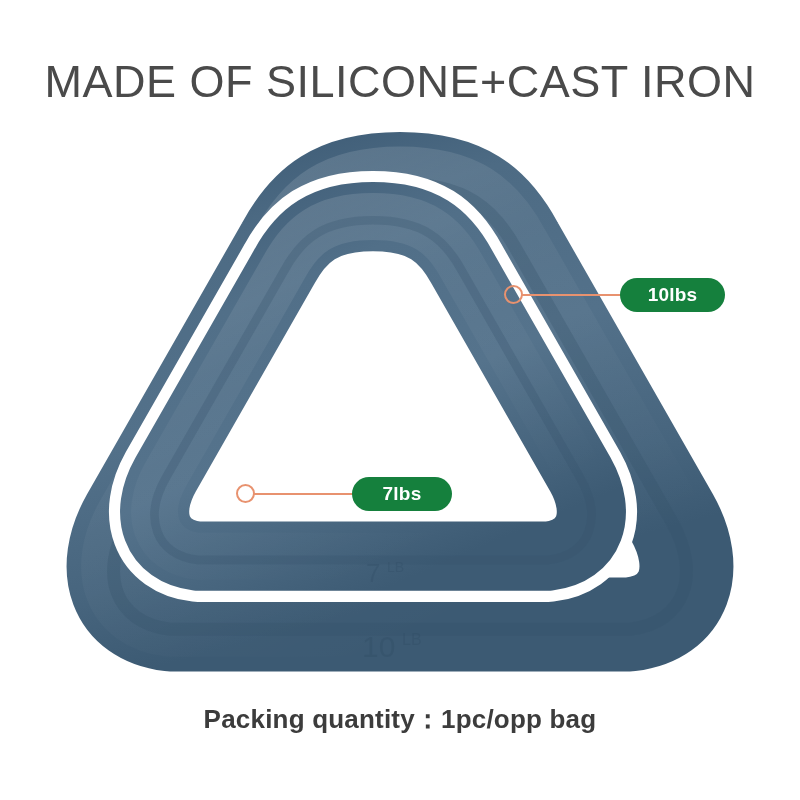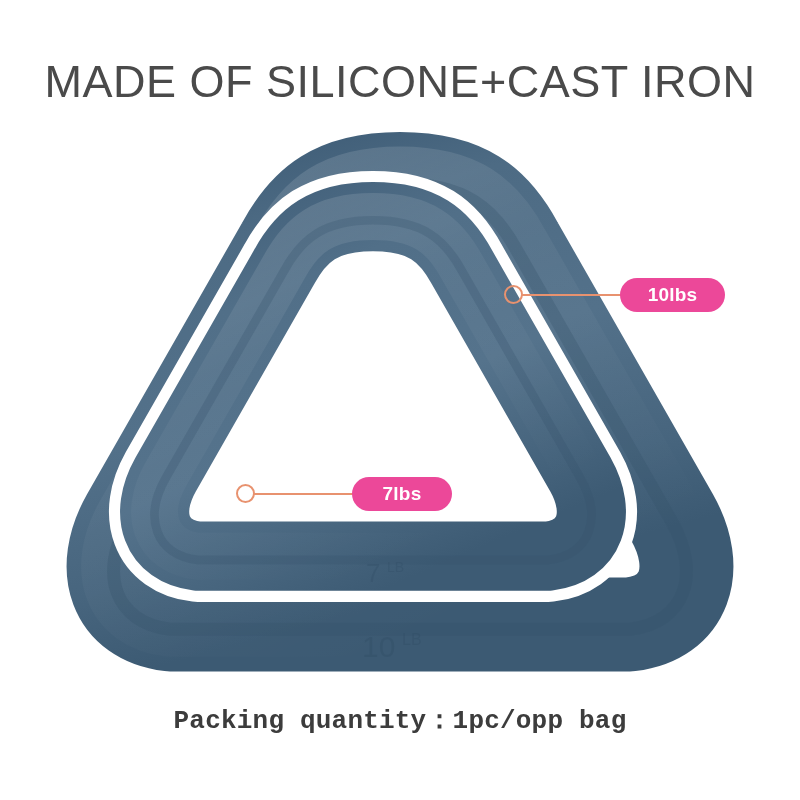--- a/index.html
+++ b/index.html
@@ -53,21 +53,21 @@
     width: 100%;
     height: 100%;
     overflow: visible;
   }
 
   
   .callout {
     position: absolute;
     height: 34px;
     border-radius: 17px;
-    background: #ec4899;
+    background: #15803d;
     color: #ffffff;
     font-size: 19px;
     font-weight: bold;
     letter-spacing: 0.2px;
     display: flex;
     align-items: center;
     justify-content: center;
     padding: 0 19px;
     box-sizing: border-box;
     white-space: nowrap;
@@ -122,21 +122,20 @@
     position: absolute;
     left: 0;
     top: 702px;
     width: 800px;
     text-align: center;
     font-size: 26px;
     font-weight: bold;
     color: #3c3c3c;
     letter-spacing: 0.2px;
     white-space: nowrap;
-    font-family: Liberation Mono, monospace;
   }
 </style>
 </head>
 <body>
 
 <div id="canvas">
 
   <div class="headline">MADE OF SILICONE+CAST IRON</div>
 
   <div class="product-stage">

